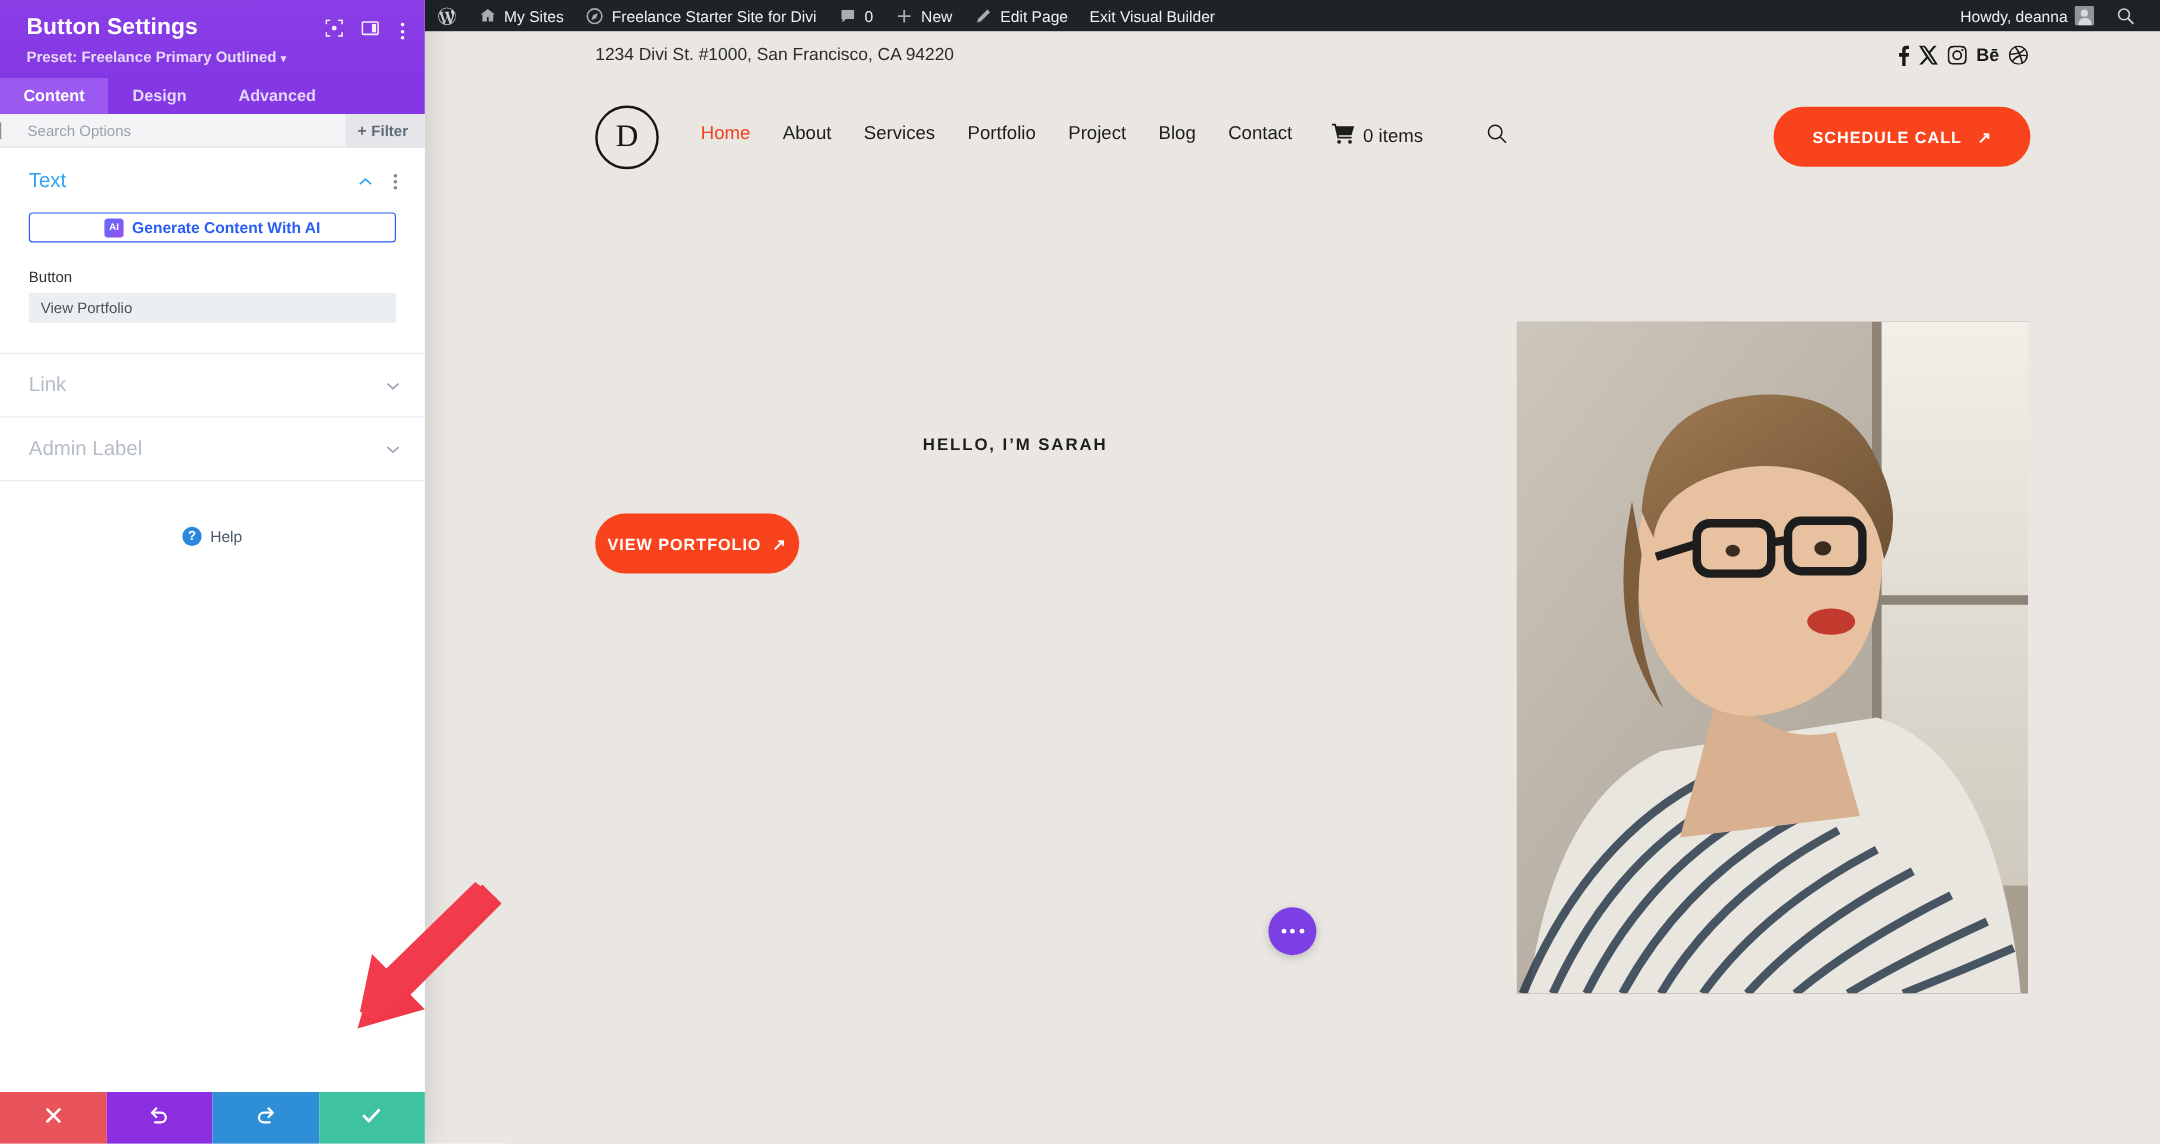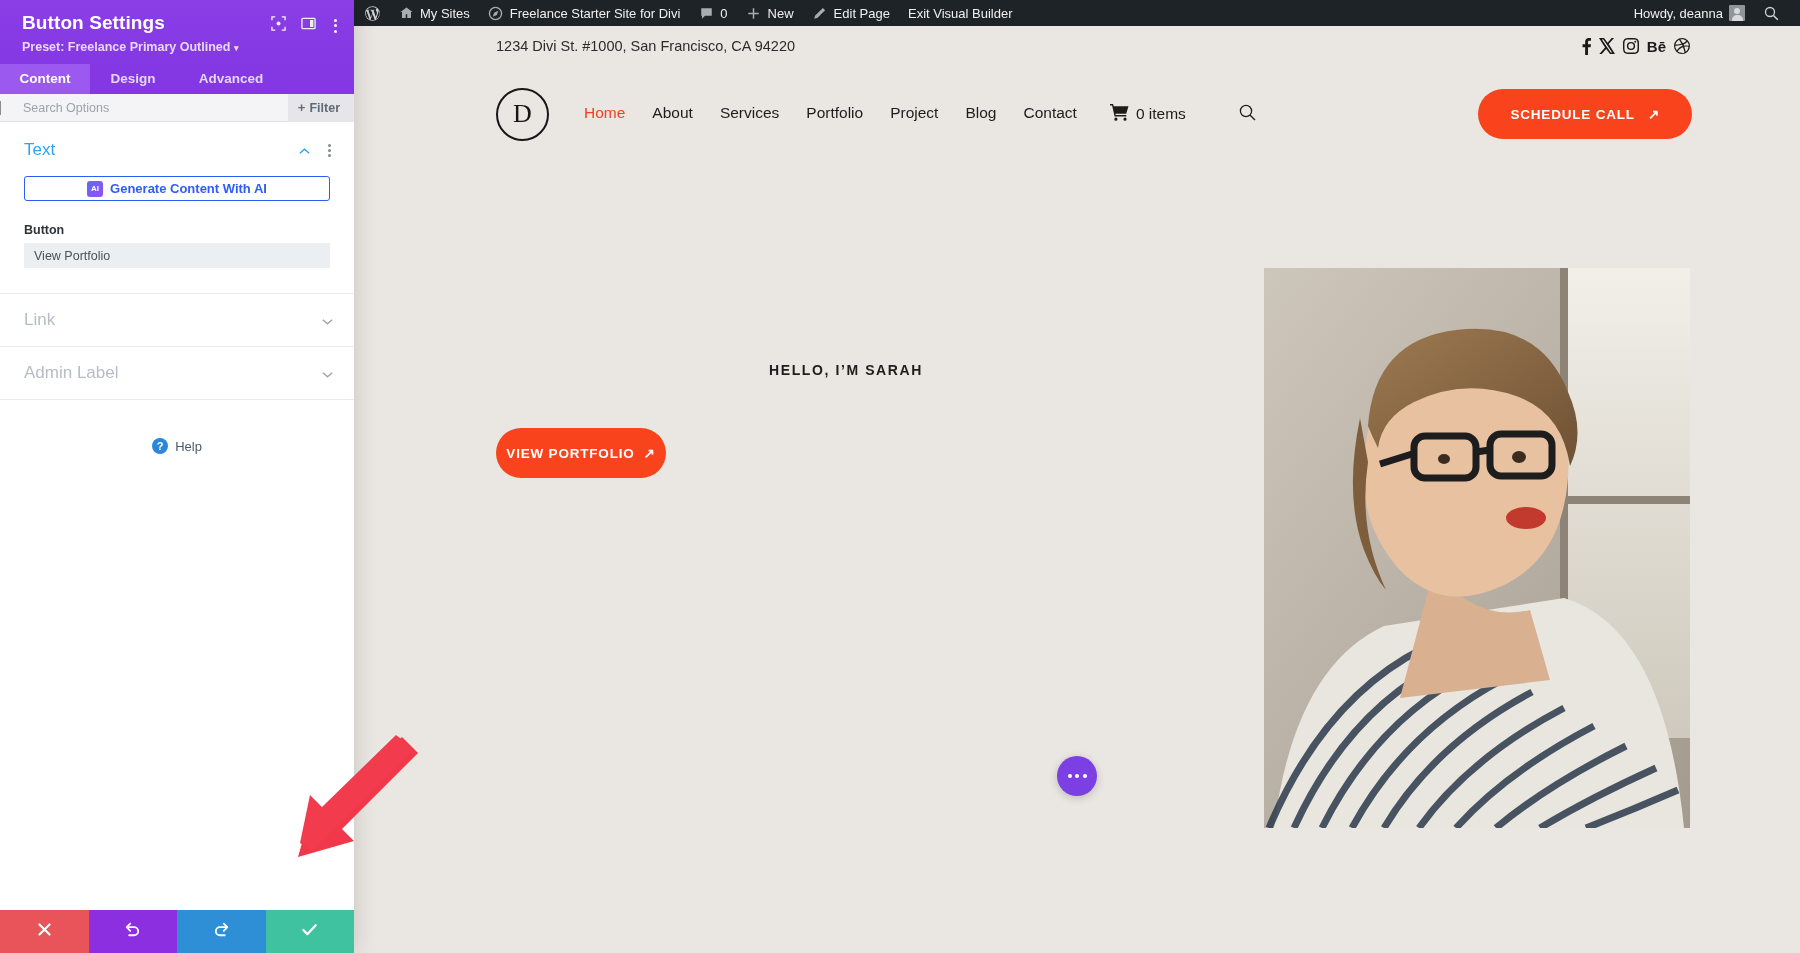--- a/index.html
+++ b/index.html
@@ -106,21 +106,21 @@
   }
   .ai-badge {
     width: 16px; height: 16px; border-radius: 3px;
     background: linear-gradient(135deg,#5b6df6 0%,#9a4ff0 100%);
     color: #fff; font-size: 8px; font-weight: 700;
     display: flex; align-items: center; justify-content: center;
   }
 
   .field-label {
     padding: 22px 24px 6px 24px; font-size: 12.5px;
-    font-weight: 700; color: #2f3337;
+    font-weight: 400; color: #2f3337;
   }
   .field-input {
     margin: 0 24px; height: 25px; background: #eceff2;
     border: 0; outline: 0; width: calc(100% - 48px);
     font-size: 12.5px; color: #4a5157; padding: 0 10px;
     font-family: "Liberation Sans", sans-serif;
   }
 
   .sec-divider { height: 1px; background: #e8eaec; margin-top: 25px; }
   .collapsed-row {

